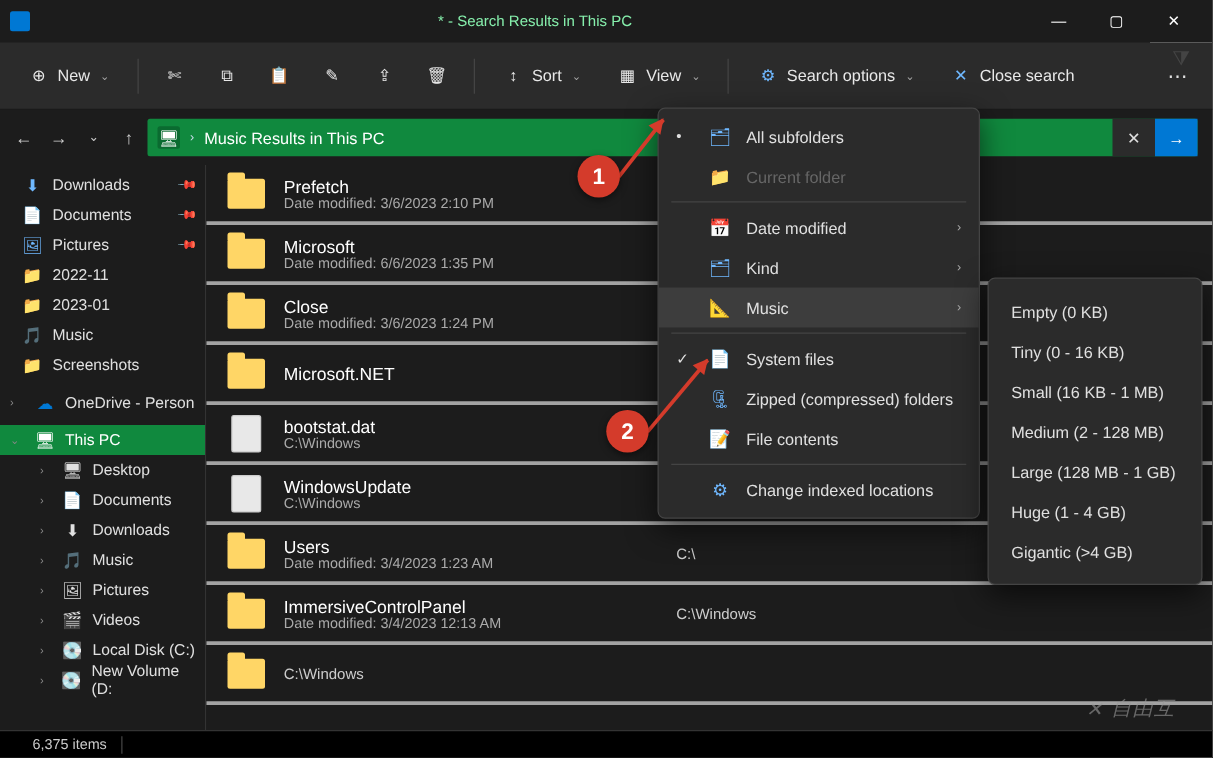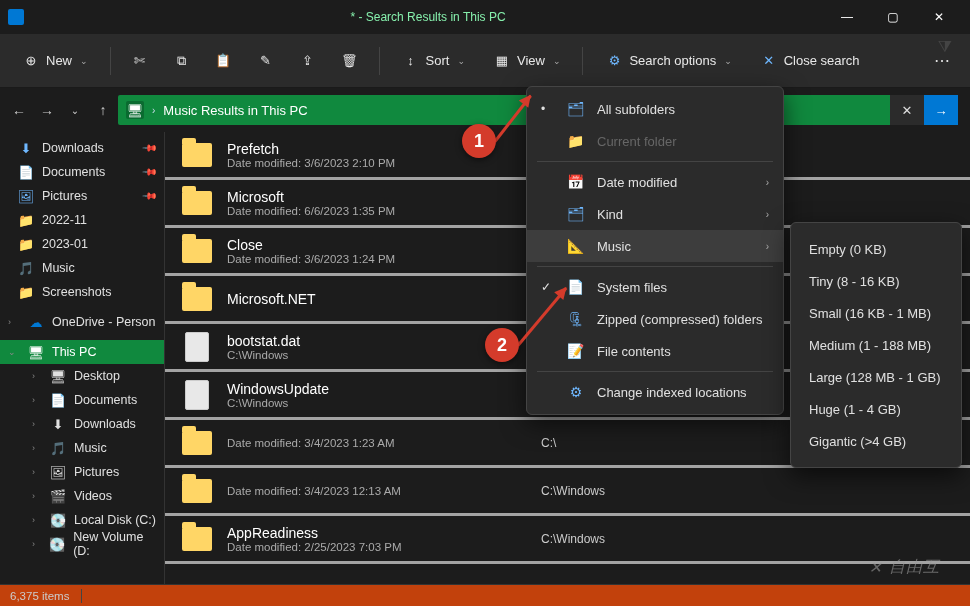--- a/index.html
+++ b/index.html
@@ -42,21 +42,21 @@
 .file-row { display: flex; align-items: center; height: 48px; padding: 0 16px; border-bottom: 3px solid #a3a3a3; gap: 14px; }
 .file-row .ficon { width: 32px; height: 32px; display:flex; align-items:center; justify-content:center; }
 .file-row .folder-icon { width: 30px; height: 24px; background: #ffd666; border-radius: 2px; position: relative; }
 .file-row .folder-icon::before { content:""; position:absolute; top:-5px; left:0; width:14px; height:6px; background:#ffd666; border-radius:2px 2px 0 0; }
 .file-row .file-icon { width: 24px; height: 30px; background:#e8e8e8; border-radius:2px; border:1px solid #ccc; }
 .file-row .meta { display:flex; flex-direction:column; justify-content:center; flex: 0 0 300px; }
 .file-row .fname { font-size: 14px; color: #fff; }
 .file-row .fsub { font-size: 11.5px; color: #aaa; }
 .file-row .fpath { font-size: 12px; color: #ccc; }
 
-.statusbar { height: 22px; background: #c2410c; border-top: 1px solid #333; display:flex; align-items:center; padding: 0 10px; font-size: 11.5px; color:#ccc; gap: 12px; }
+.statusbar { height: 22px; background: #000000; border-top: 1px solid #333; display:flex; align-items:center; padding: 0 26px; font-size: 11.5px; color:#ccc; gap: 12px; }
 .statusbar .sb-sep { width:1px; height:14px; background:#444; }
 
 
 .dropdown { position: absolute; background: #2b2b2b; border: 1px solid #444; border-radius: 6px; box-shadow: 0 8px 24px rgba(0,0,0,0.6); padding: 6px 0; z-index: 100; }
 .dd-item { display: flex; align-items: center; padding: 7px 14px; font-size: 13px; color: #e0e0e0; gap: 12px; min-height: 32px; }
 .dd-item.disabled { color: #666; }
 .dd-item.highlighted { background: #3d3d3d; }
 .dd-item .dd-check { width: 14px; font-size: 12px; color:#e0e0e0; }
 .dd-item .dd-icn { width: 18px; display:flex; align-items:center; justify-content:center; color:#6fb8ff; font-size:14px; }
 .dd-item .dd-chev { margin-left:auto; font-size:10px; color:#aaa; }
@@ -305,40 +305,38 @@
         <div style="display:flex;flex-direction:column;align-items:flex-end;margin-left:auto;">
           <div class="fsub">Date modified: 3/5/2023 6:07</div>
           <div class="fsub">Size: 276 bytes</div>
         </div>
       </div>
       <div class="file-row">
         <div class="ficon">
           <div class="folder-icon"></div>
         </div>
         <div class="meta">
+          <div class="fname">Users</div>
           <div class="fsub">Date modified: 3/4/2023 1:23 AM</div>
         </div>
         <div class="fpath">C:\</div>
       </div>
       <div class="file-row">
         <div class="ficon">
           <div class="folder-icon"></div>
         </div>
         <div class="meta">
+          <div class="fname">ImmersiveControlPanel</div>
           <div class="fsub">Date modified: 3/4/2023 12:13 AM</div>
         </div>
         <div class="fpath">C:\Windows</div>
       </div>
       <div class="file-row">
         <div class="ficon">
           <div class="folder-icon"></div>
-        </div>
-        <div class="meta">
-          <div class="fname">AppReadiness</div>
-          <div class="fsub">Date modified: 2/25/2023 7:03 PM</div>
         </div>
         <div class="fpath">C:\Windows</div>
       </div>
     </div>
 </div>
 
 <div class="statusbar">
   <span>6,375 items</span>
   <span class="sb-sep"></span>
 </div>
@@ -395,27 +393,27 @@
     <span class="dd-icn">⚙</span>
     <span>Change indexed locations</span>
   </div>
 </div>
 
 <div class="dropdown size-menu" id="size-menu">
     <div class="dd-item">
       <span>Empty (0 KB)</span>
     </div>
     <div class="dd-item">
-      <span>Tiny (8 - 16 KB)</span>
+      <span>Tiny (0 - 16 KB)</span>
     </div>
     <div class="dd-item">
       <span>Small (16 KB - 1 MB)</span>
     </div>
     <div class="dd-item">
-      <span>Medium (1 - 188 MB)</span>
+      <span>Medium (2 - 128 MB)</span>
     </div>
     <div class="dd-item">
       <span>Large (128 MB - 1 GB)</span>
     </div>
     <div class="dd-item">
       <span>Huge (1 - 4 GB)</span>
     </div>
     <div class="dd-item">
       <span>Gigantic (&gt;4 GB)</span>
     </div>

